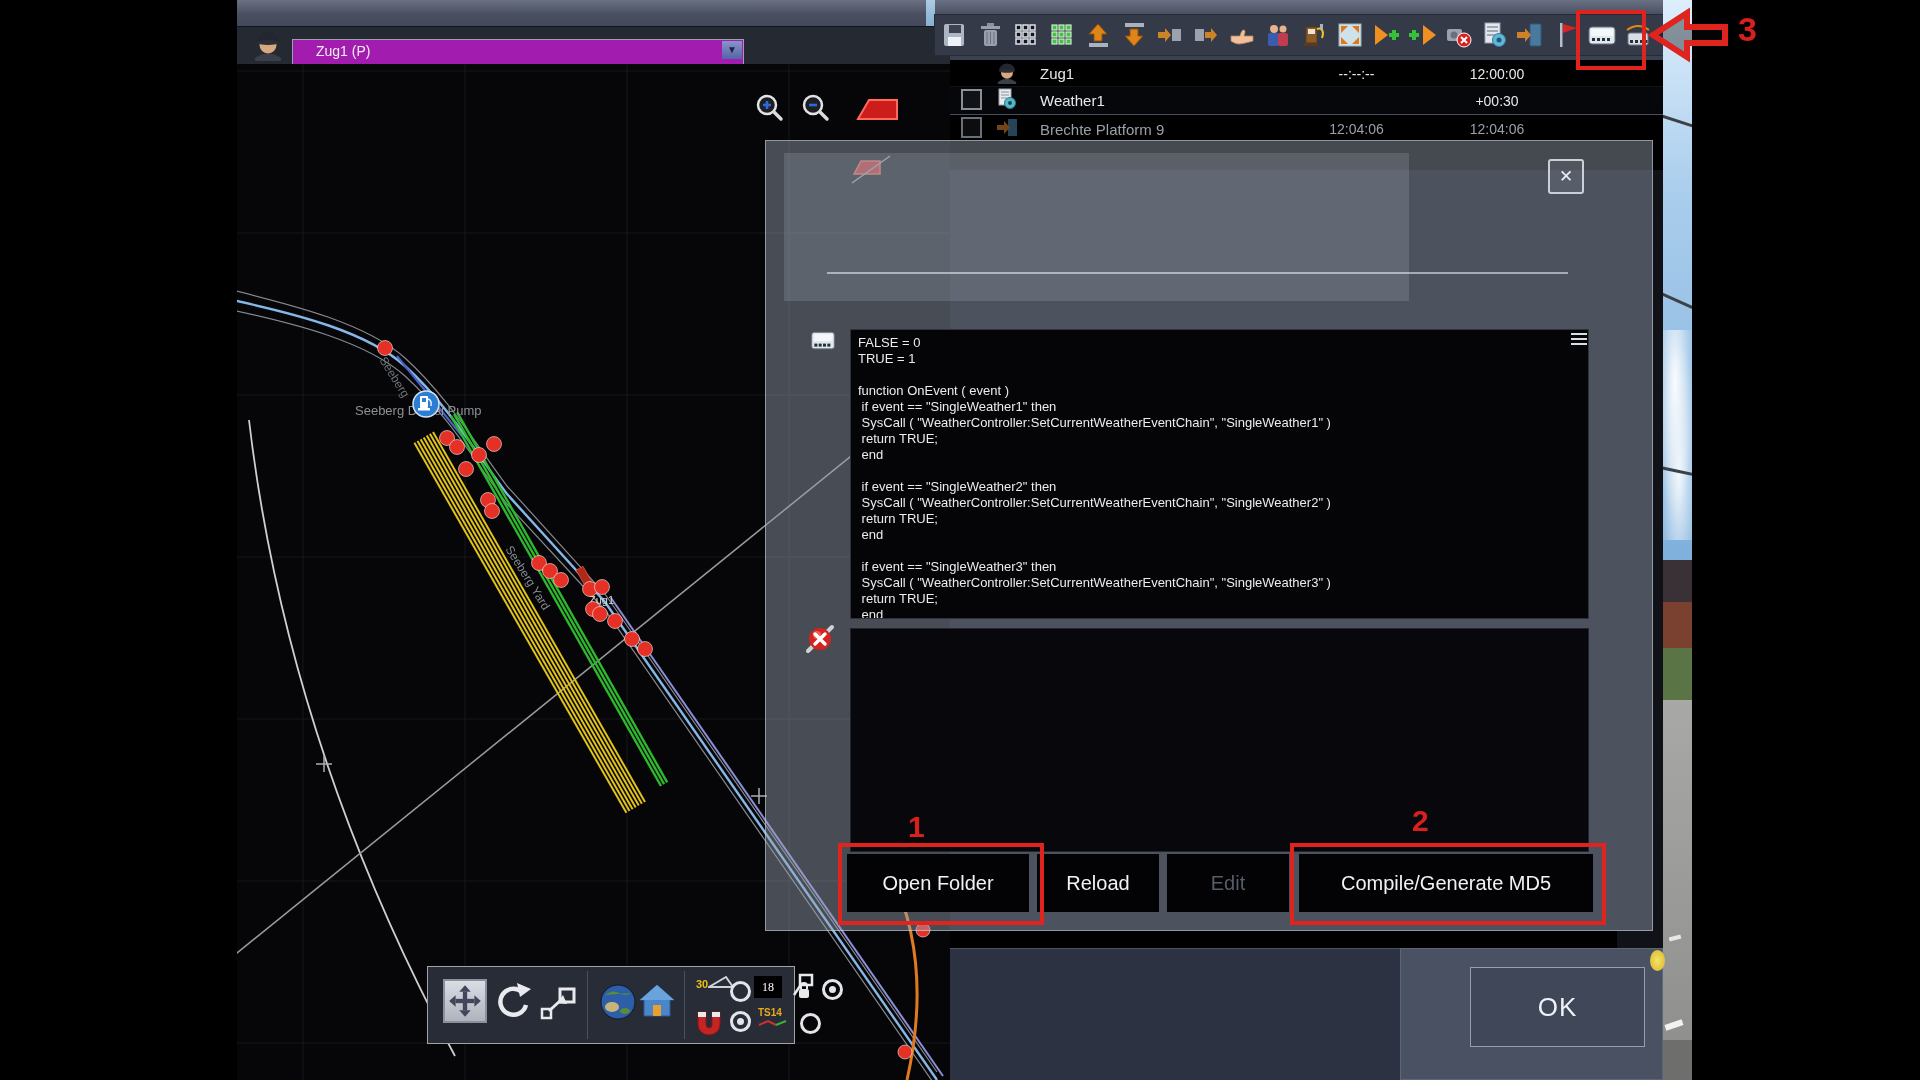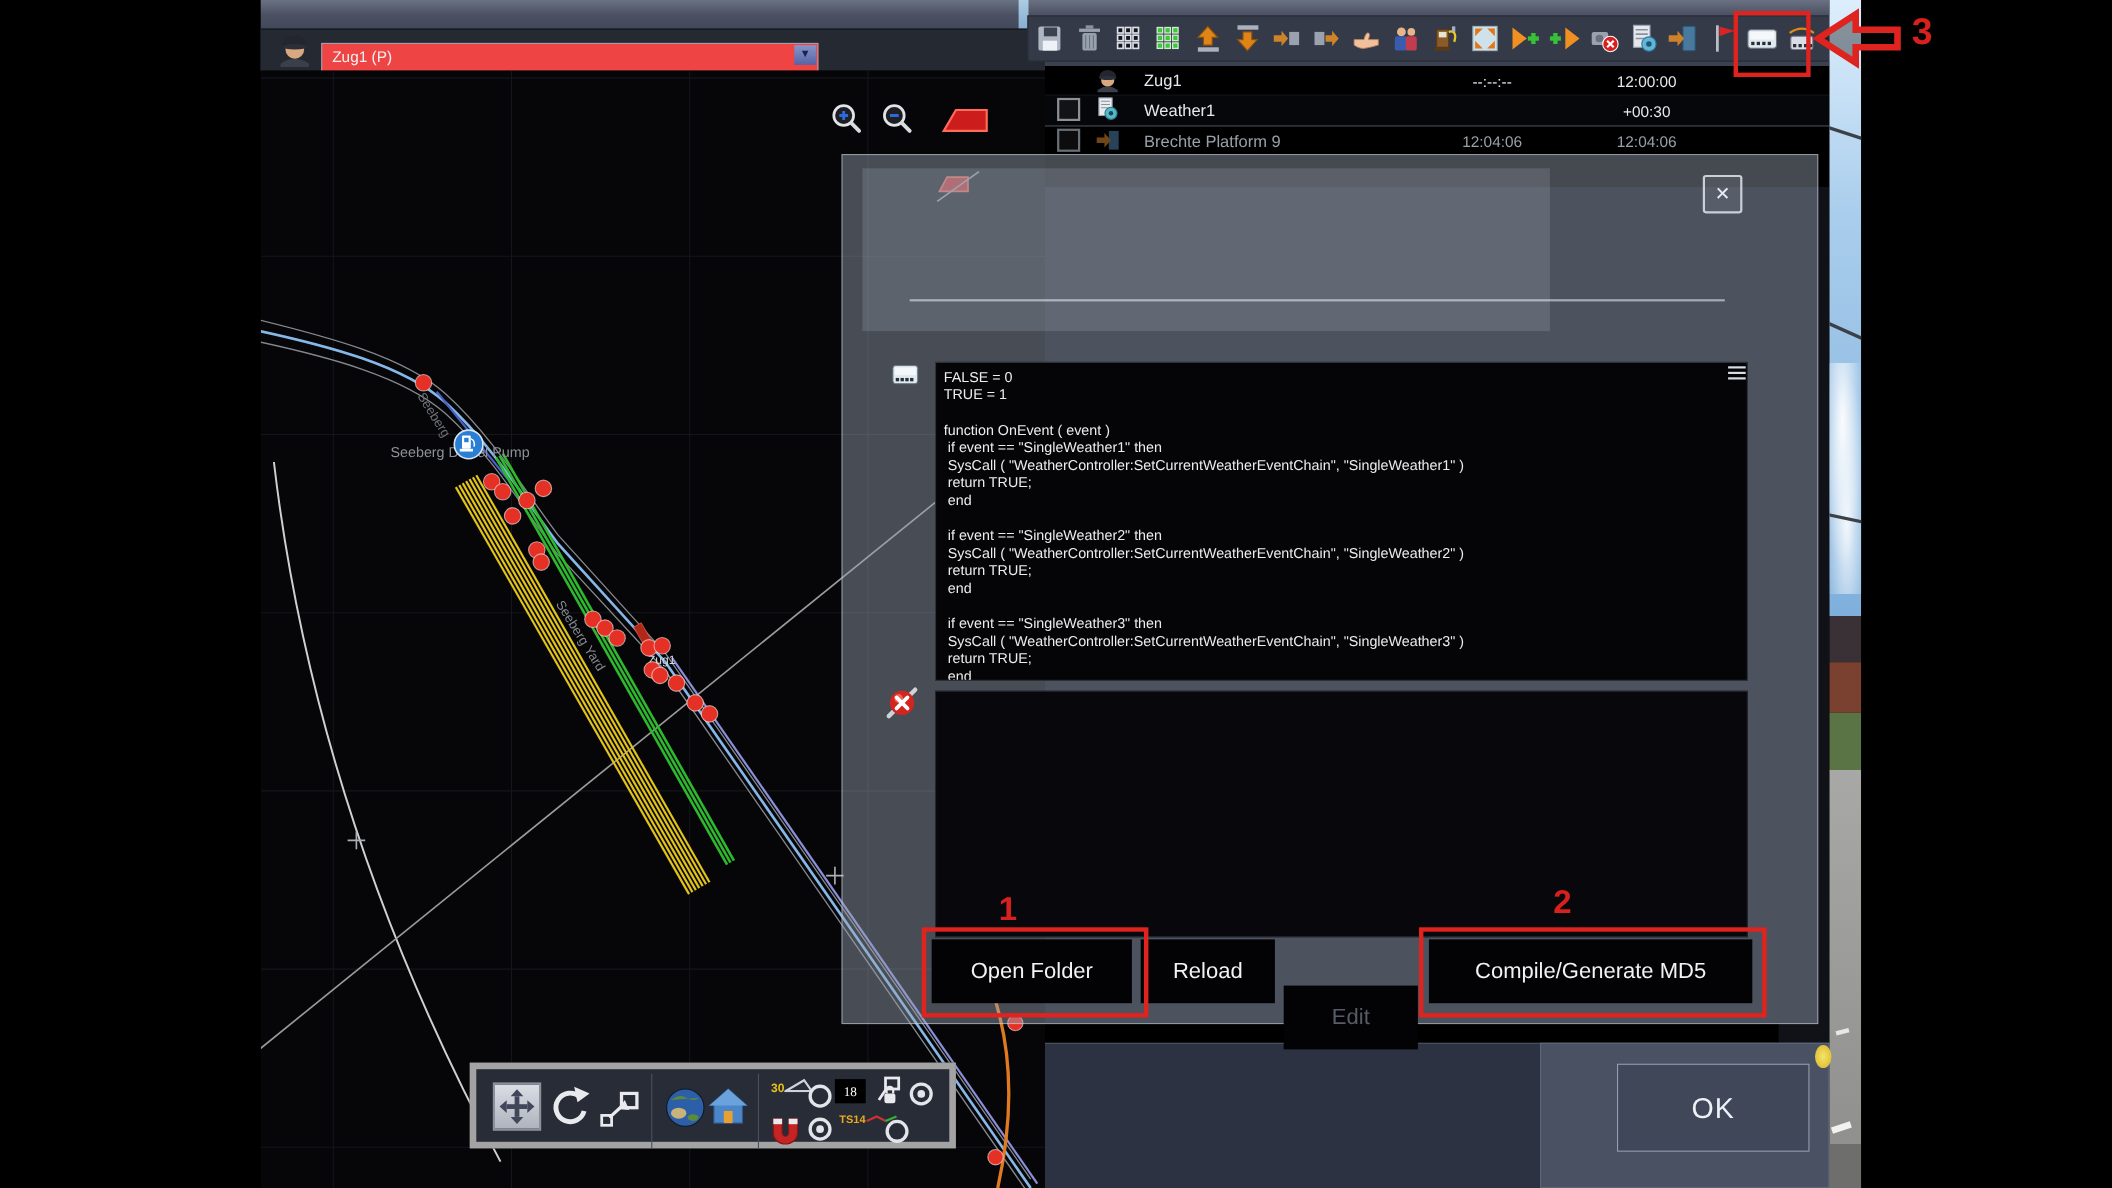--- a/index.html
+++ b/index.html
@@ -5,22 +5,22 @@
   html,body{margin:0;padding:0;background:#000;}
   #stage{position:relative;width:1920px;height:1080px;overflow:hidden;background:#000;
          font-family:"Liberation Sans",sans-serif;}
   .abs{position:absolute;}
   
   #title-bar{left:237px;top:0;width:1426px;height:64px;
     background:linear-gradient(#6a7183,#4a5062 22%,#3d4353 55%,#394050);}
   #blue-streak{left:926px;top:0;width:9px;height:64px;opacity:.85;
     background:linear-gradient(#b9dcf4,#5b9bd8);}
   #map-header{left:237px;top:26px;width:713px;height:38px;background:#252932;border-top:1px solid #11141b;}
-  #train-select{left:292px;top:39px;width:452px;height:38px;background:#ef4444;border:1px solid #9aa0b0;
-    color:#f0f0f0;font-size:14px;line-height:22px;padding-left:9px;box-sizing:border-box;}
+  #train-select{left:292px;top:39px;width:452px;height:38px;background:#a21caf;border:1px solid #9aa0b0;
+    color:#f0f0f0;font-size:14px;line-height:22px;padding-left:23px;box-sizing:border-box;}
   #train-select .dd{position:absolute;right:1px;top:1px;width:20px;height:18px;
     background:linear-gradient(#8894c8,#5564a8);color:#1a2248;font-size:10px;line-height:18px;text-align:center;}
   
   #map{left:237px;top:64px;width:713px;height:1016px;background:#060608;overflow:hidden;}
   .tool-float{background:transparent;}
   
   #toolbar{left:934px;top:14px;width:730px;height:42px;background:#343a47;border:1px solid #262b35;
     box-sizing:border-box;display:flex;align-items:center;gap:6px;padding-left:4px;}
   .tbi{width:30px;height:30px;flex:0 0 30px;display:flex;align-items:center;justify-content:center;}
   
@@ -69,36 +69,36 @@
     box-sizing:border-box;overflow:hidden;}
   #script-panel pre{margin:5px 0 0 7px;font-family:Liberation Sans, sans-serif;font-size:13px;line-height:16px;
     color:#ececec;white-space:pre;}
   #menu-icon{left:805px;top:192px;width:16px;height:14px;}
   #menu-icon i{display:block;height:2px;background:#d8dce4;margin-bottom:3px;}
   #lower-panel{left:84px;top:487px;width:739px;height:224px;background:#08080c;border:1px solid #232630;box-sizing:border-box;}
   .dlg-btn{top:713px;height:58px;background:#030305;color:#f2f2f2;font-size:20px;
     display:flex;align-items:center;justify-content:center;}
   #btn-open{left:81px;width:182px;}
   #btn-reload{left:271px;width:122px;}
-  #btn-edit{left:401px;width:122px;color:#575d68;margin-top:42px;}
+  #btn-edit{left:401px;width:122px;color:#575d68;}
   #btn-compile{left:533px;width:294px;}
   #script-icon{left:43px;top:187px;}
   #marker-x{left:36px;top:474px;}
   
   .anno-box{border:4px solid #df231f;z-index:60;}
   #anno1{left:838px;top:843px;width:198px;height:74px;}
   #anno2{left:1290px;top:843px;width:308px;height:74px;}
   #anno3{left:1576px;top:10px;width:62px;height:52px;}
   .anno-num{color:#d8201c;font-weight:bold;font-size:30px;z-index:60;}
   #num1{left:908px;top:810px;}
   #num2{left:1412px;top:804px;}
   #num3{left:1738px;top:10px;font-size:34px;}
   #arrow3{left:1645px;top:6px;z-index:60;}
   
-  #map-toolbar{left:427px;top:966px;width:442px;height:78px;background:#282c37;border:6px solid #a3a3a3;
+  #map-toolbar{left:427px;top:966px;width:368px;height:78px;background:#282c37;border:1px solid #a3a3a3;
     box-sizing:border-box;z-index:20;}
   #map-toolbar .sep{position:absolute;top:4px;width:1px;height:68px;background:#4a5060;}
   .mtb{position:absolute;}
   .ring{width:15px;height:15px;border:3px solid #e2e5ea;border-radius:50%;}
   .ring.dot::after{content:"";display:block;width:7px;height:7px;border-radius:50%;background:#e2e5ea;margin:4px auto;}
   #box18{width:28px;height:22px;background:#000;color:#fff;font-size:12px;display:flex;align-items:center;justify-content:center;font-family:Liberation Serif, serif;}
   #slope30{color:#e8c018;font-size:11px;font-weight:bold;}
   #ts14{color:#e8a91c;font-size:10px;font-weight:bold;}
   #move-btn{width:44px;height:44px;background:linear-gradient(#dadde4,#aeb3bd);border:2px solid #8b909b;box-sizing:border-box;
     display:flex;align-items:center;justify-content:center;}

